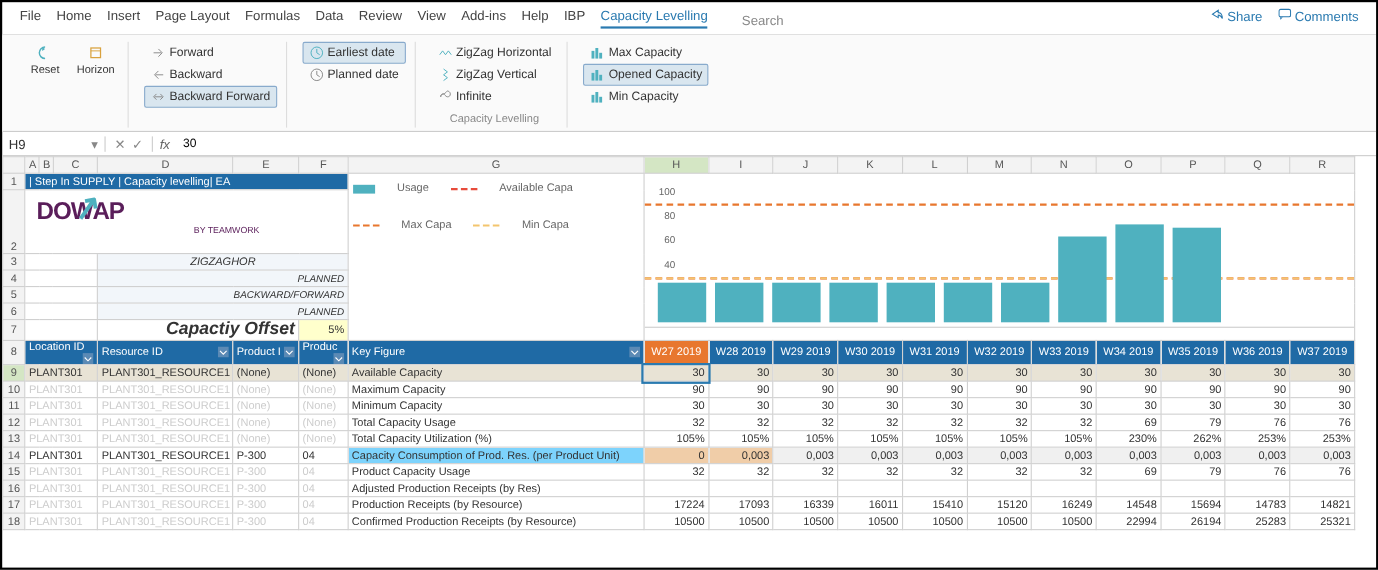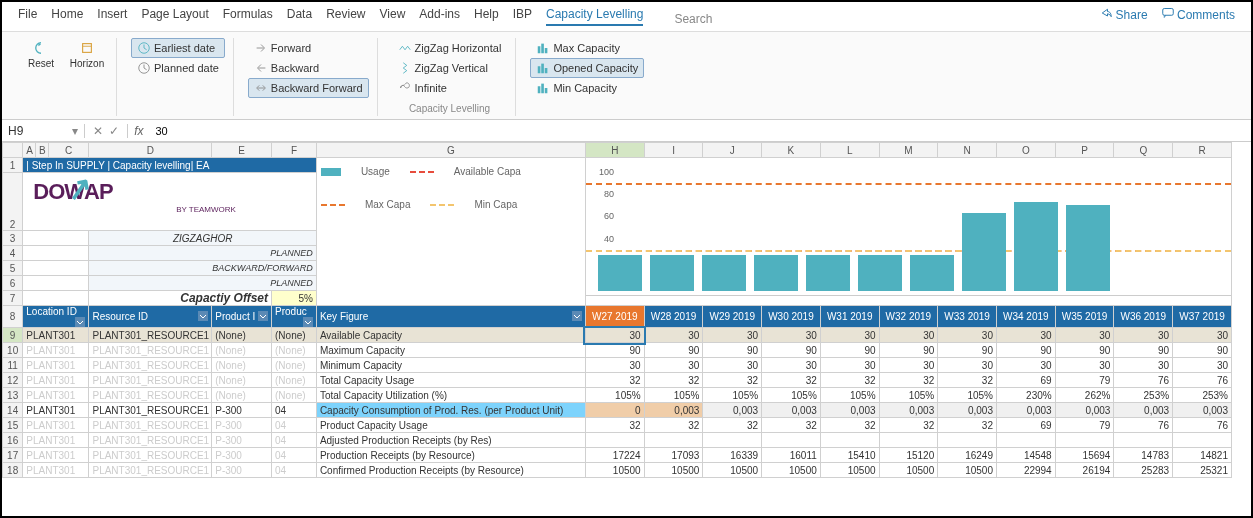--- a/index.html
+++ b/index.html
@@ -17,21 +17,21 @@
 .ribbon-group { padding: 0 8px; border-right: 1px solid #ddd; display: flex; flex-direction: column; justify-content: flex-start; position: relative; min-height: 78px; }
 .ribbon-group:last-child { border-right: none; }
 .group-row { display: flex; gap: 4px; }
 .rb-btn { display: inline-flex; align-items: center; gap: 3px; padding: 2px 5px; border: 1px solid transparent; border-radius: 2px; cursor: pointer; font-size: 11px; }
 .rb-btn.sel { background: #d9e6ef; border-color: #88aacc; }
 .rb-btn.big { flex-direction: column; width: 42px; text-align: center; font-size: 10px; }
 .rb-btn svg { width: 14px; height: 14px; }
 .group-label { position: absolute; bottom: 2px; left: 0; right: 0; text-align: center; font-size: 10px; color: #888; }
 
 .formula-bar { display: flex; align-items: center; border-bottom: 1px solid #ccc; height: 22px; font-size: 12px; }
-.name-box { width: 83px; padding: 0 6px; border-right: 1px solid #ccc; display:flex; align-items:center;}
+.name-box { width: 94px; padding: 0 6px; border-right: 1px solid #ccc; display:flex; align-items:center;}
 .fb-icons { display: flex; gap: 6px; padding: 0 8px; color: #888; border-right:1px solid #ccc;}
 .fx { font-style: italic; color:#666; padding:0 6px;}
 .formula-input { flex: 1; border: none; outline: none; padding: 0 6px; font-size: 11px;}
 th.colhdr, td.rowhdr { background: #f3f3f3; border: 1px solid #ccc; text-align: center; font-weight: normal; color:#555; font-size:10px;}
 th.colhdr.sel, td.rowhdr.sel { background:#d4e6c4; }
 
 table.grid { border-collapse: collapse; table-layout: fixed; width: 1230px; }
 table.grid td, table.grid th { border: 1px solid #d0d0d0; height: 15px; font-size: 10px; padding: 0 3px; overflow:hidden; white-space:nowrap; }
 .blue-hdr { background: #1f6aa5; color: #fff; font-size: 10px; }
 .blue-hdr-txt{color:#fff;}
@@ -112,53 +112,53 @@
       <div class="rb-btn big">
         <svg viewBox="0 0 16 16">
             <rect x="3" y="3" width="10" height="10" fill="none" stroke="#d9a23e" stroke-width="1.3"></rect>
             <line x1="3" y1="6" x2="13" y2="6" stroke="#d9a23e"></line>
           </svg>
         <span>Horizon</span>
       </div>
     </div>
   </div>
   <div class="ribbon-group">
+    <div class="rb-btn">
+        <svg viewBox="0 0 16 16">
+          <path d="M3 8h8M8 4l4 4-4 4" stroke="#888" fill="none"></path>
+        </svg>
+        <span>Forward</span>
+      </div>
+    <div class="rb-btn">
+        <svg viewBox="0 0 16 16">
+          <path d="M13 8H5M8 4L4 8l4 4" stroke="#888" fill="none"></path>
+        </svg>
+        <span>Backward</span>
+      </div>
+    <div class="rb-btn sel">
+        <svg viewBox="0 0 16 16">
+          <path d="M4 8h8M6 5L3 8l3 3M10 5l3 3-3 3" stroke="#888" fill="none"></path>
+        </svg>
+        <span>Backward Forward</span>
+      </div>
+  </div>
+  <div class="ribbon-group">
     <div class="rb-btn sel">
         <svg viewBox="0 0 16 16">
           <circle cx="8" cy="8" r="6" fill="none" stroke="#4fb1bf"></circle>
           <path d="M8 4v4l3 2" stroke="#4fb1bf" fill="none"></path>
         </svg>
         <span>Earliest date</span>
       </div>
     <div class="rb-btn">
         <svg viewBox="0 0 16 16">
           <circle cx="8" cy="8" r="6" fill="none" stroke="#888"></circle>
           <path d="M8 4v4l3 2" stroke="#888" fill="none"></path>
         </svg>
         <span>Planned date</span>
-      </div>
-  </div>
-  <div class="ribbon-group">
-    <div class="rb-btn">
-        <svg viewBox="0 0 16 16">
-          <path d="M3 8h8M8 4l4 4-4 4" stroke="#888" fill="none"></path>
-        </svg>
-        <span>Forward</span>
-      </div>
-    <div class="rb-btn">
-        <svg viewBox="0 0 16 16">
-          <path d="M13 8H5M8 4L4 8l4 4" stroke="#888" fill="none"></path>
-        </svg>
-        <span>Backward</span>
-      </div>
-    <div class="rb-btn sel">
-        <svg viewBox="0 0 16 16">
-          <path d="M4 8h8M6 5L3 8l3 3M10 5l3 3-3 3" stroke="#888" fill="none"></path>
-        </svg>
-        <span>Backward Forward</span>
       </div>
   </div>
   <div class="ribbon-group">
     <div class="rb-btn">
         <svg viewBox="0 0 16 16">
           <path d="M2 10l3-4 3 4 3-4 3 4" stroke="#4fb1bf" fill="none"></path>
         </svg>
         <span>ZigZag Horizontal</span>
       </div>
     <div class="rb-btn">
@@ -331,21 +331,21 @@
         <td colspan="3" style="text-align:right;font-style:italic;background:#f2f6fa;font-size:9px">BACKWARD/FORWARD</td>
       </tr>
   <tr>
         <td class="rowhdr">6</td>
         <td colspan="3"></td>
         <td colspan="3" style="text-align:right;font-style:italic;background:#f2f6fa;font-size:9px">PLANNED</td>
       </tr>
   <tr>
         <td class="rowhdr">7</td>
         <td colspan="3"></td>
-        <td colspan="2" style="text-align:right;font-style:italic;font-weight:bold;font-size:12px">Capactiy Offset</td>
+        <td colspan="2" style="text-align:right;font-style:italic;font-weight:bold;font-size:16px">Capactiy Offset</td>
         <td class="yellow">5%</td>
       </tr>
 
   <tr>
     <td class="rowhdr">8</td>
     <td colspan="3" class="blue-hdr"><span>Location ID</span><span class="filter-btn"><svg viewBox="0 0 10 10">
               <rect width="10" height="10" fill="#5b8ab5"></rect>
               <path d="M2 4l3 3 3-3" stroke="#fff" fill="none"></path>
             </svg></span></td>
     <td class="blue-hdr"><span>Resource ID</span><span class="filter-btn"><svg viewBox="0 0 10 10">

